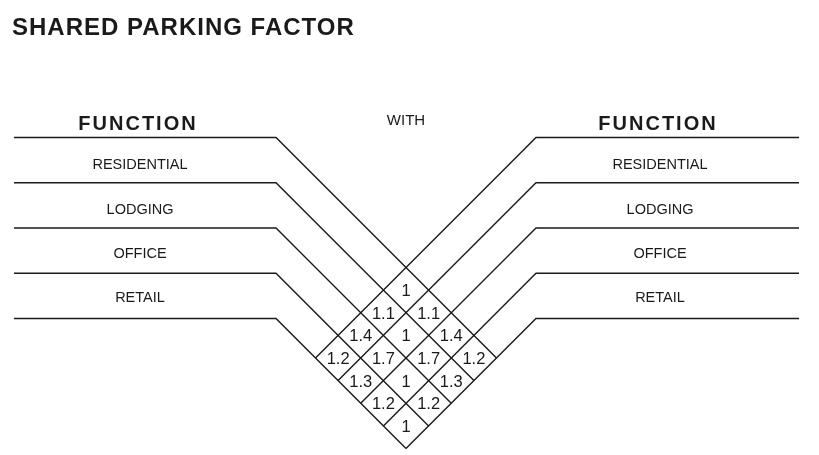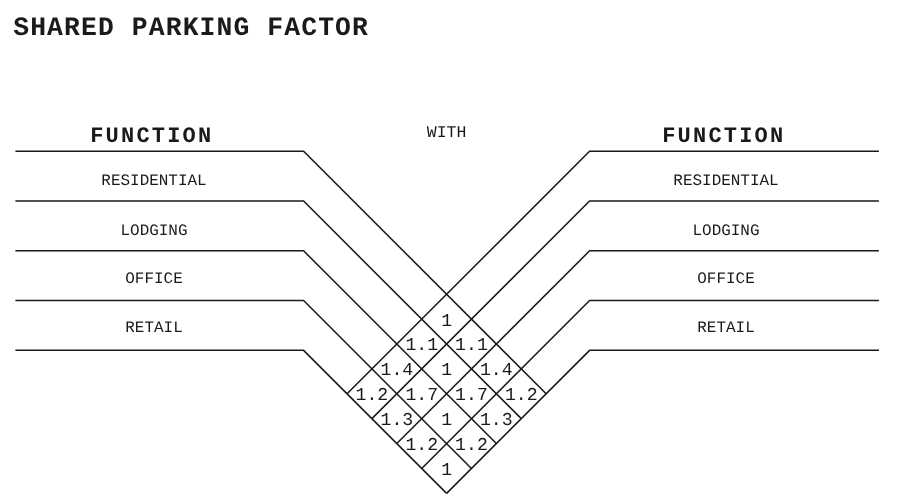--- a/index.html
+++ b/index.html
@@ -1,21 +1,21 @@
 <!DOCTYPE html>
 <html><head>
 <meta charset="utf-8">
 <style>
   html,body{margin:0;padding:0;background:#ffffff;}
   .page{
     position:relative;
     width:819px;height:455px;
     background:#ffffff;
     overflow:hidden;
-    font-family:Liberation Mono, monospace;
+    font-family:Liberation Sans, sans-serif;
     color:#1a1a1a;
   }
   .title{
     position:absolute;
     left:12px;top:13px;
     font-size:24px;
     font-weight:bold;
     letter-spacing:1px;
     color:#1a1a1a;
     white-space:nowrap;

